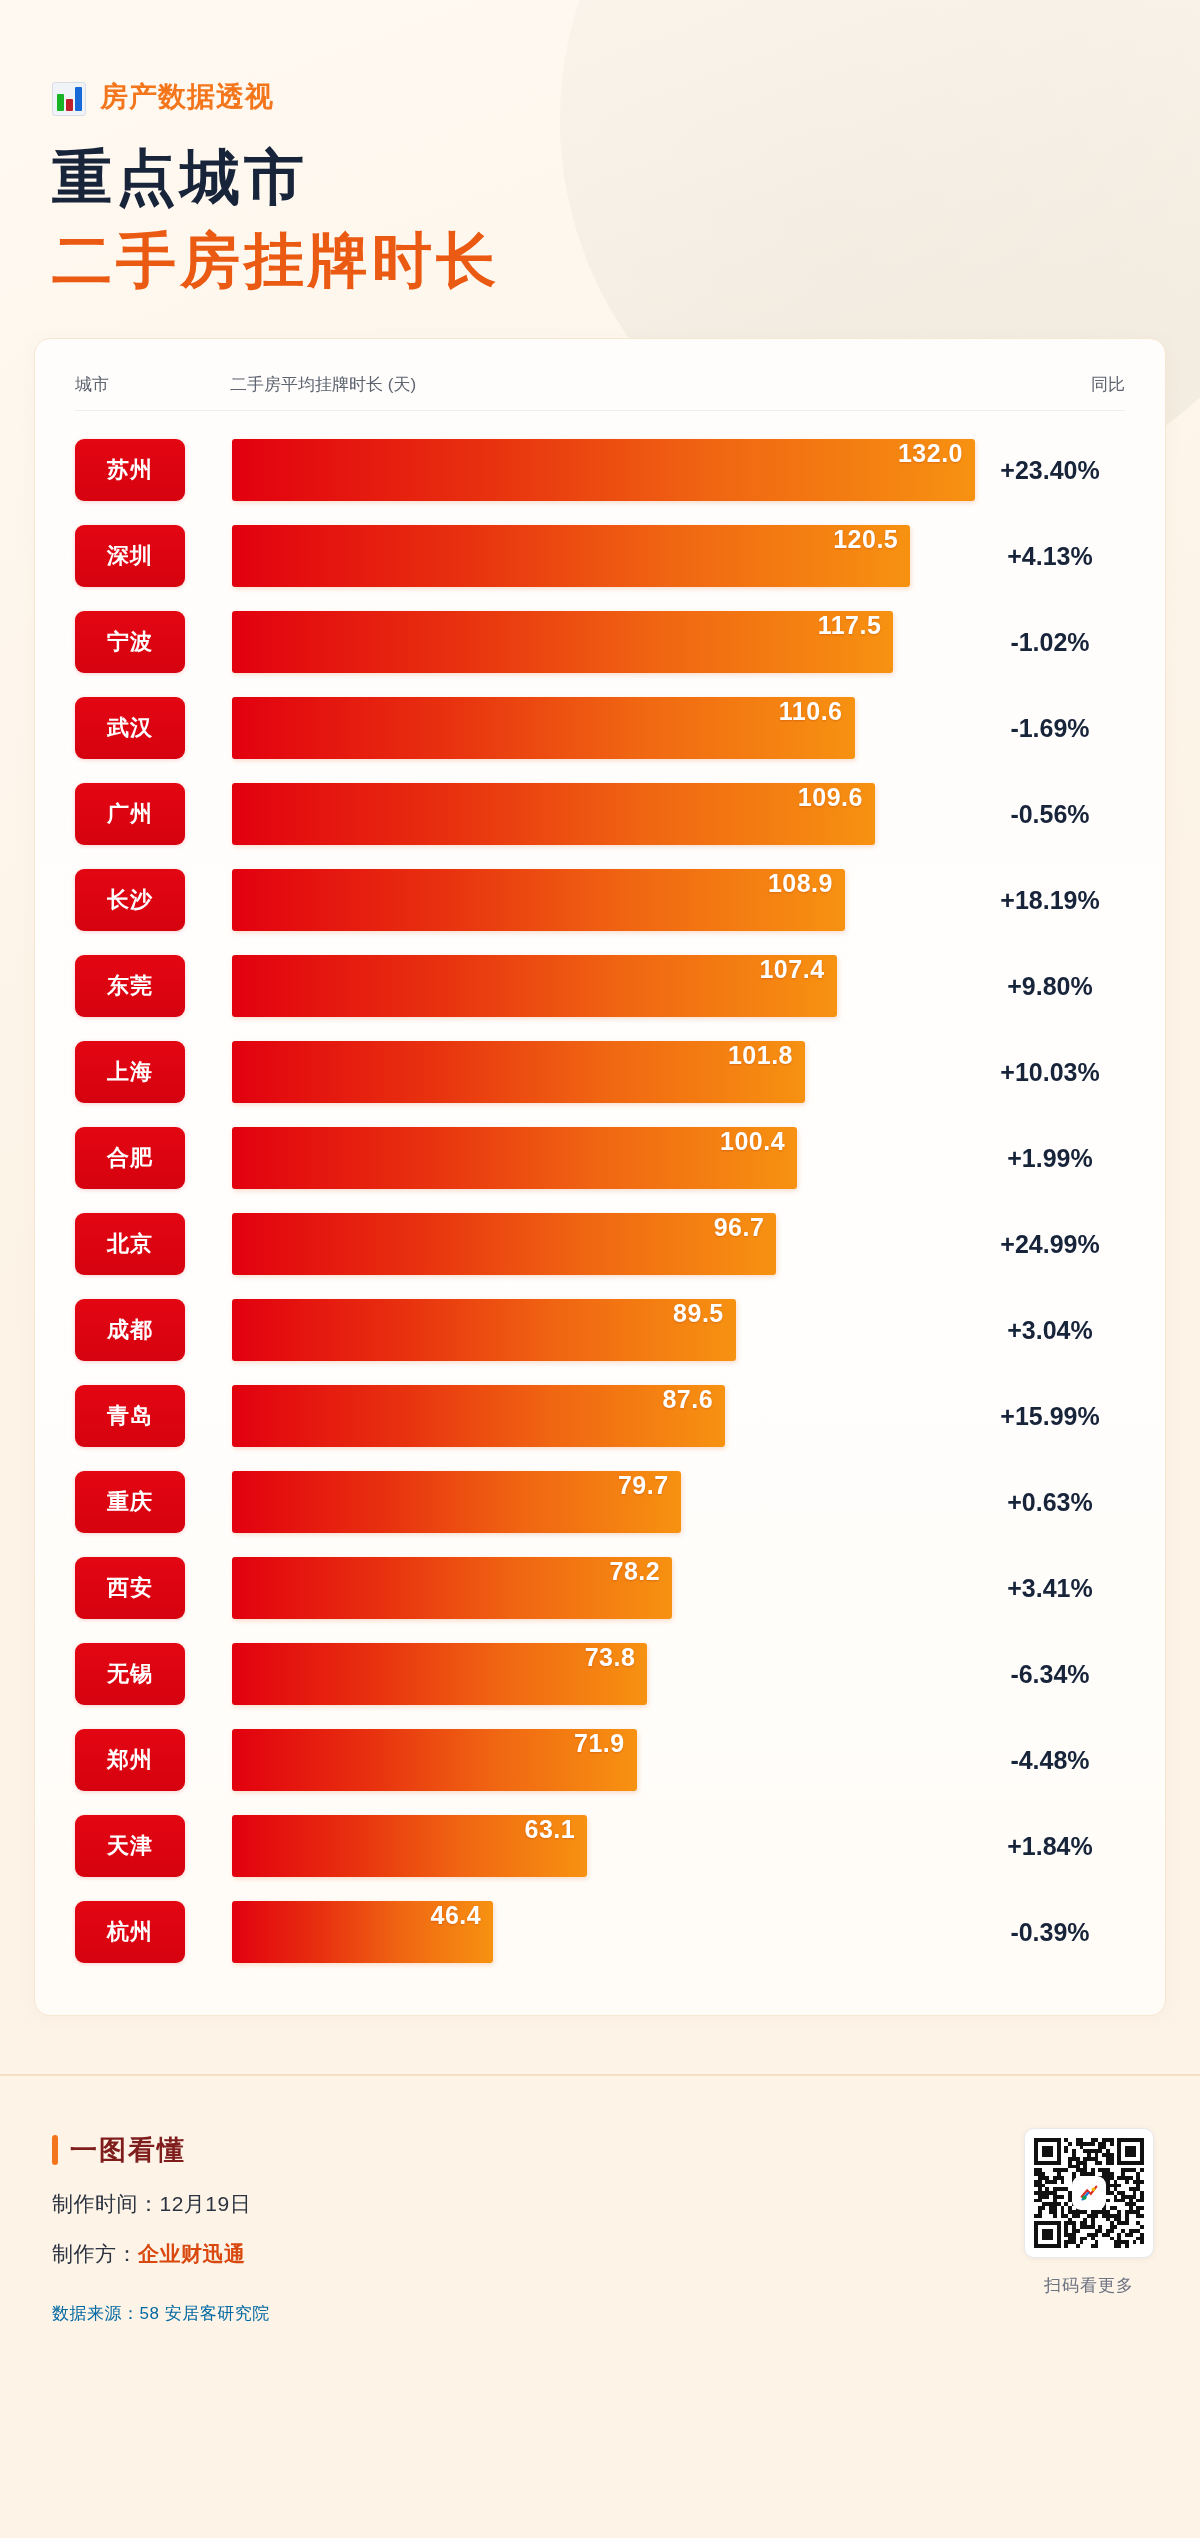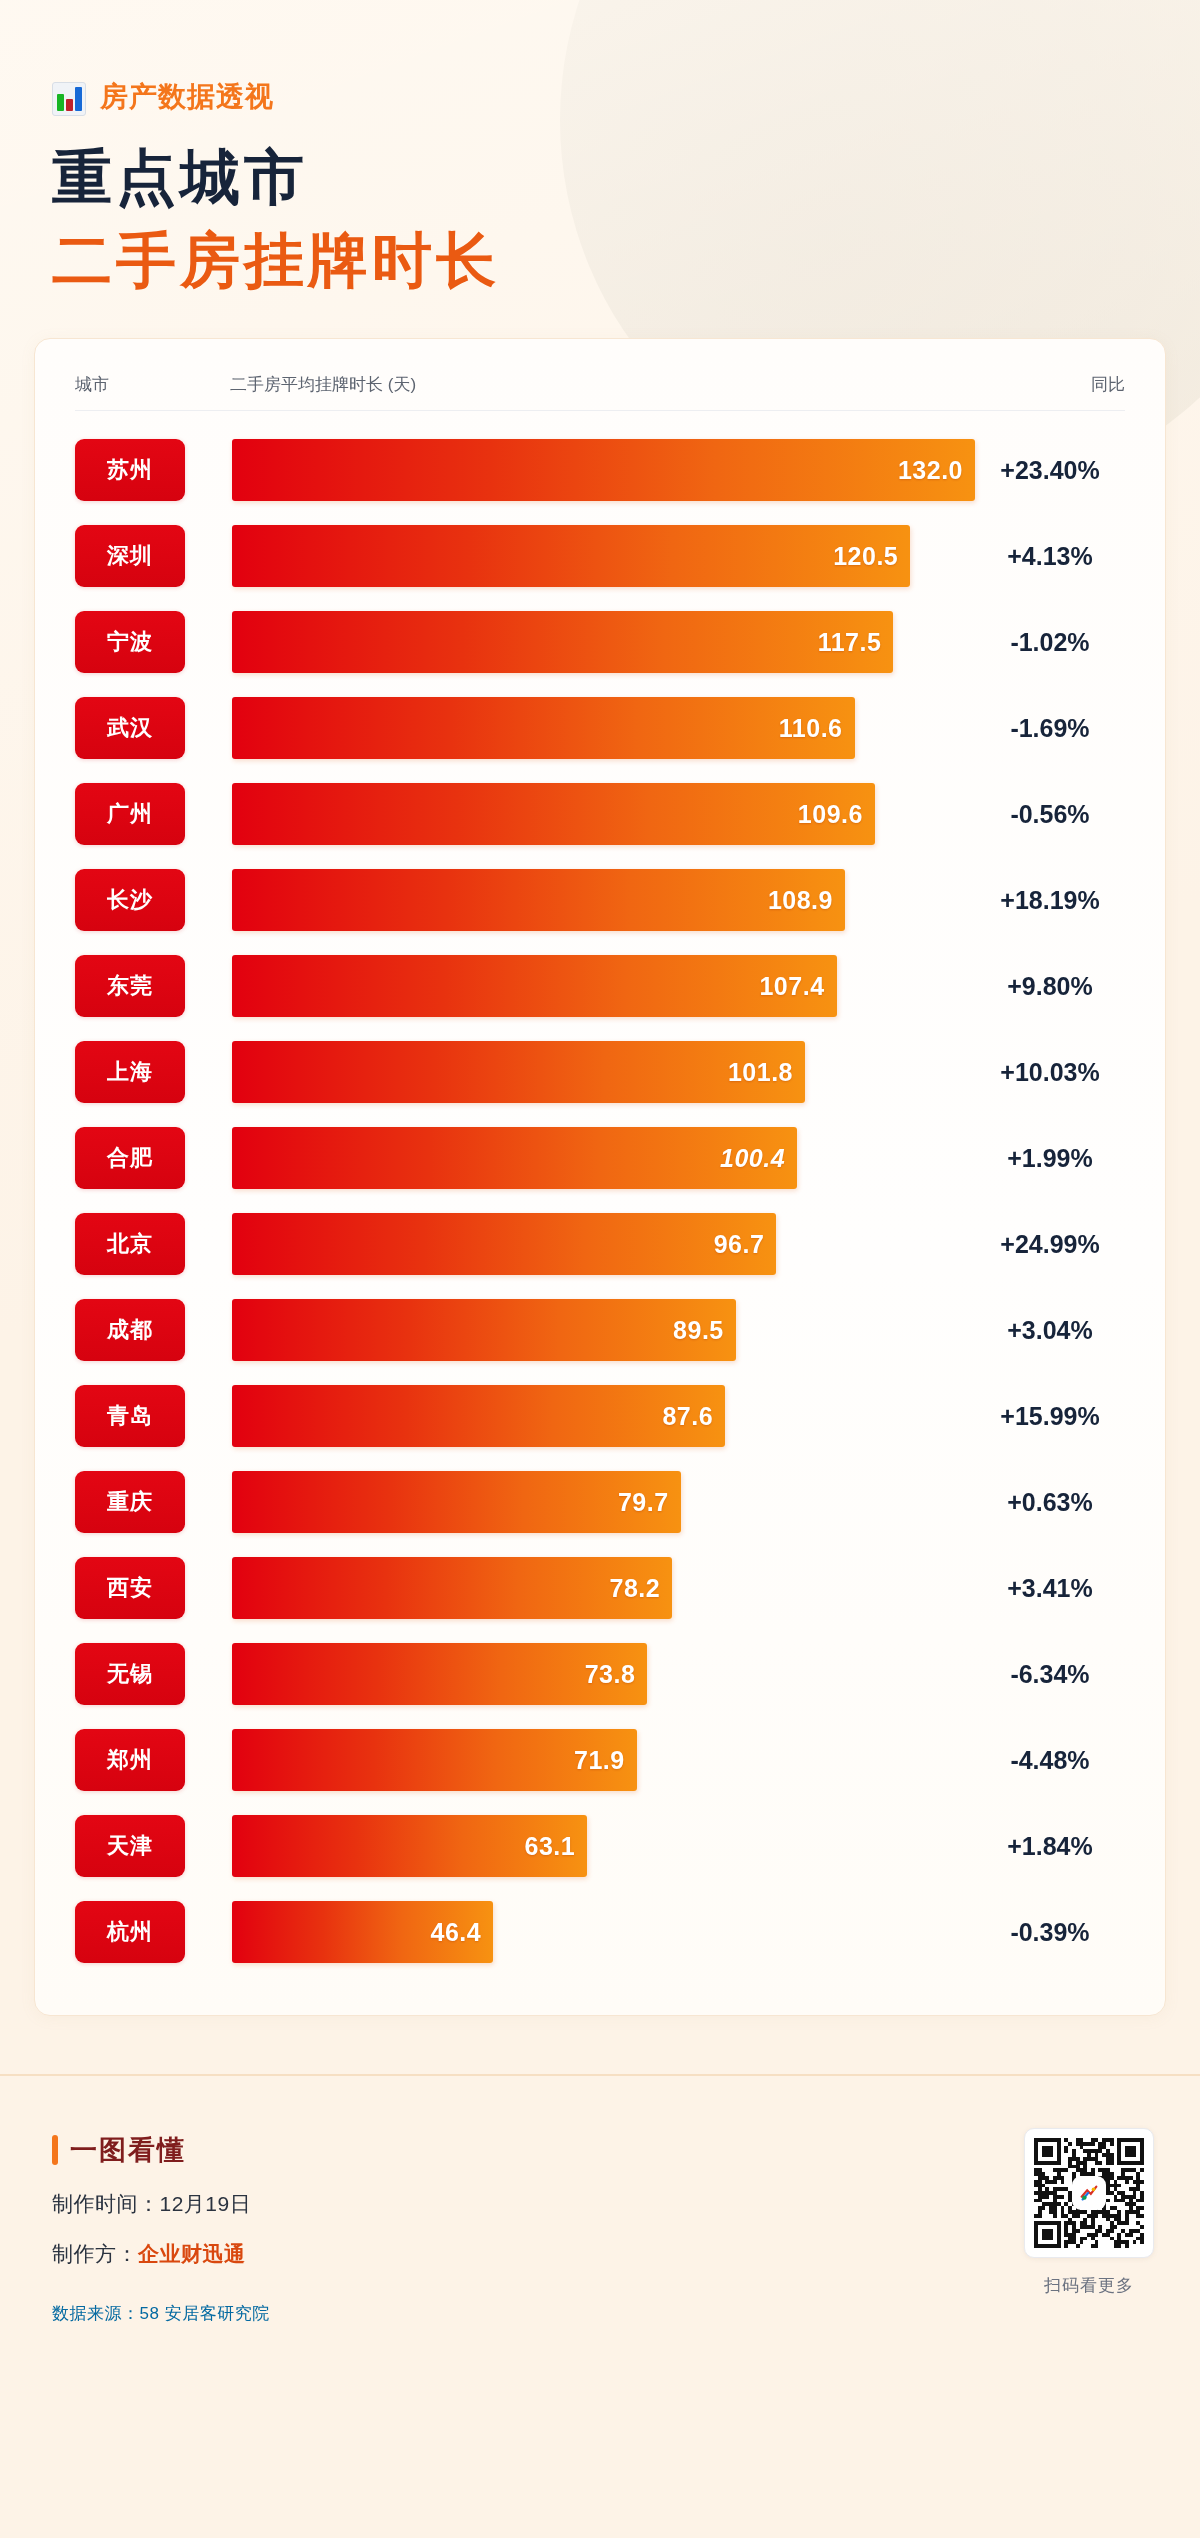--- a/index.html
+++ b/index.html
@@ -78,21 +78,21 @@
     background:linear-gradient(180deg,#e30613 0%,#d6020f 100%);
     border-radius:9px;
     display:flex;align-items:center;justify-content:center;
     color:#fff;font-size:22px;font-weight:bold;letter-spacing:1px;
     box-shadow:0 1px 4px rgba(200,10,20,.18);
   }
   .bar-zone{flex:1;padding-left:47px;position:relative;height:62px;display:flex;align-items:center;}
   .bar{
     height:62px;border-radius:3px;
     background:linear-gradient(90deg,#e2000f 0%,#e8320f 35%,#f06612 65%,#f79211 100%);
-    display:flex;align-items:center;justify-content:flex-end;
+    display:flex;align-items:flex-start;justify-content:flex-end;
     box-shadow:1px 2px 5px rgba(220,90,20,.20);
     min-width:40px;
   }
   .bar-val{
     color:#fff;font-size:25px;font-weight:bold;
     padding-right:12px;letter-spacing:.5px;
     text-shadow:0 1px 2px rgba(150,40,0,.28);
     white-space:nowrap;
   }
   .yoy{
@@ -251,21 +251,21 @@
               <span class="bar-val">101.8</span>
             </div>
           </div>
           <div class="yoy">+10.03%</div>
         </div>
         <div class="row">
           <div class="city-chip">
             <span>合肥</span>
           </div>
           <div class="bar-zone">
-            <div class="bar" style="width: 76.0606%; font-style: italic;">
+            <div class="bar" style="width: 76.0606%;">
               <span class="bar-val">100.4</span>
             </div>
           </div>
           <div class="yoy">+1.99%</div>
         </div>
         <div class="row">
           <div class="city-chip">
             <span>北京</span>
           </div>
           <div class="bar-zone">

